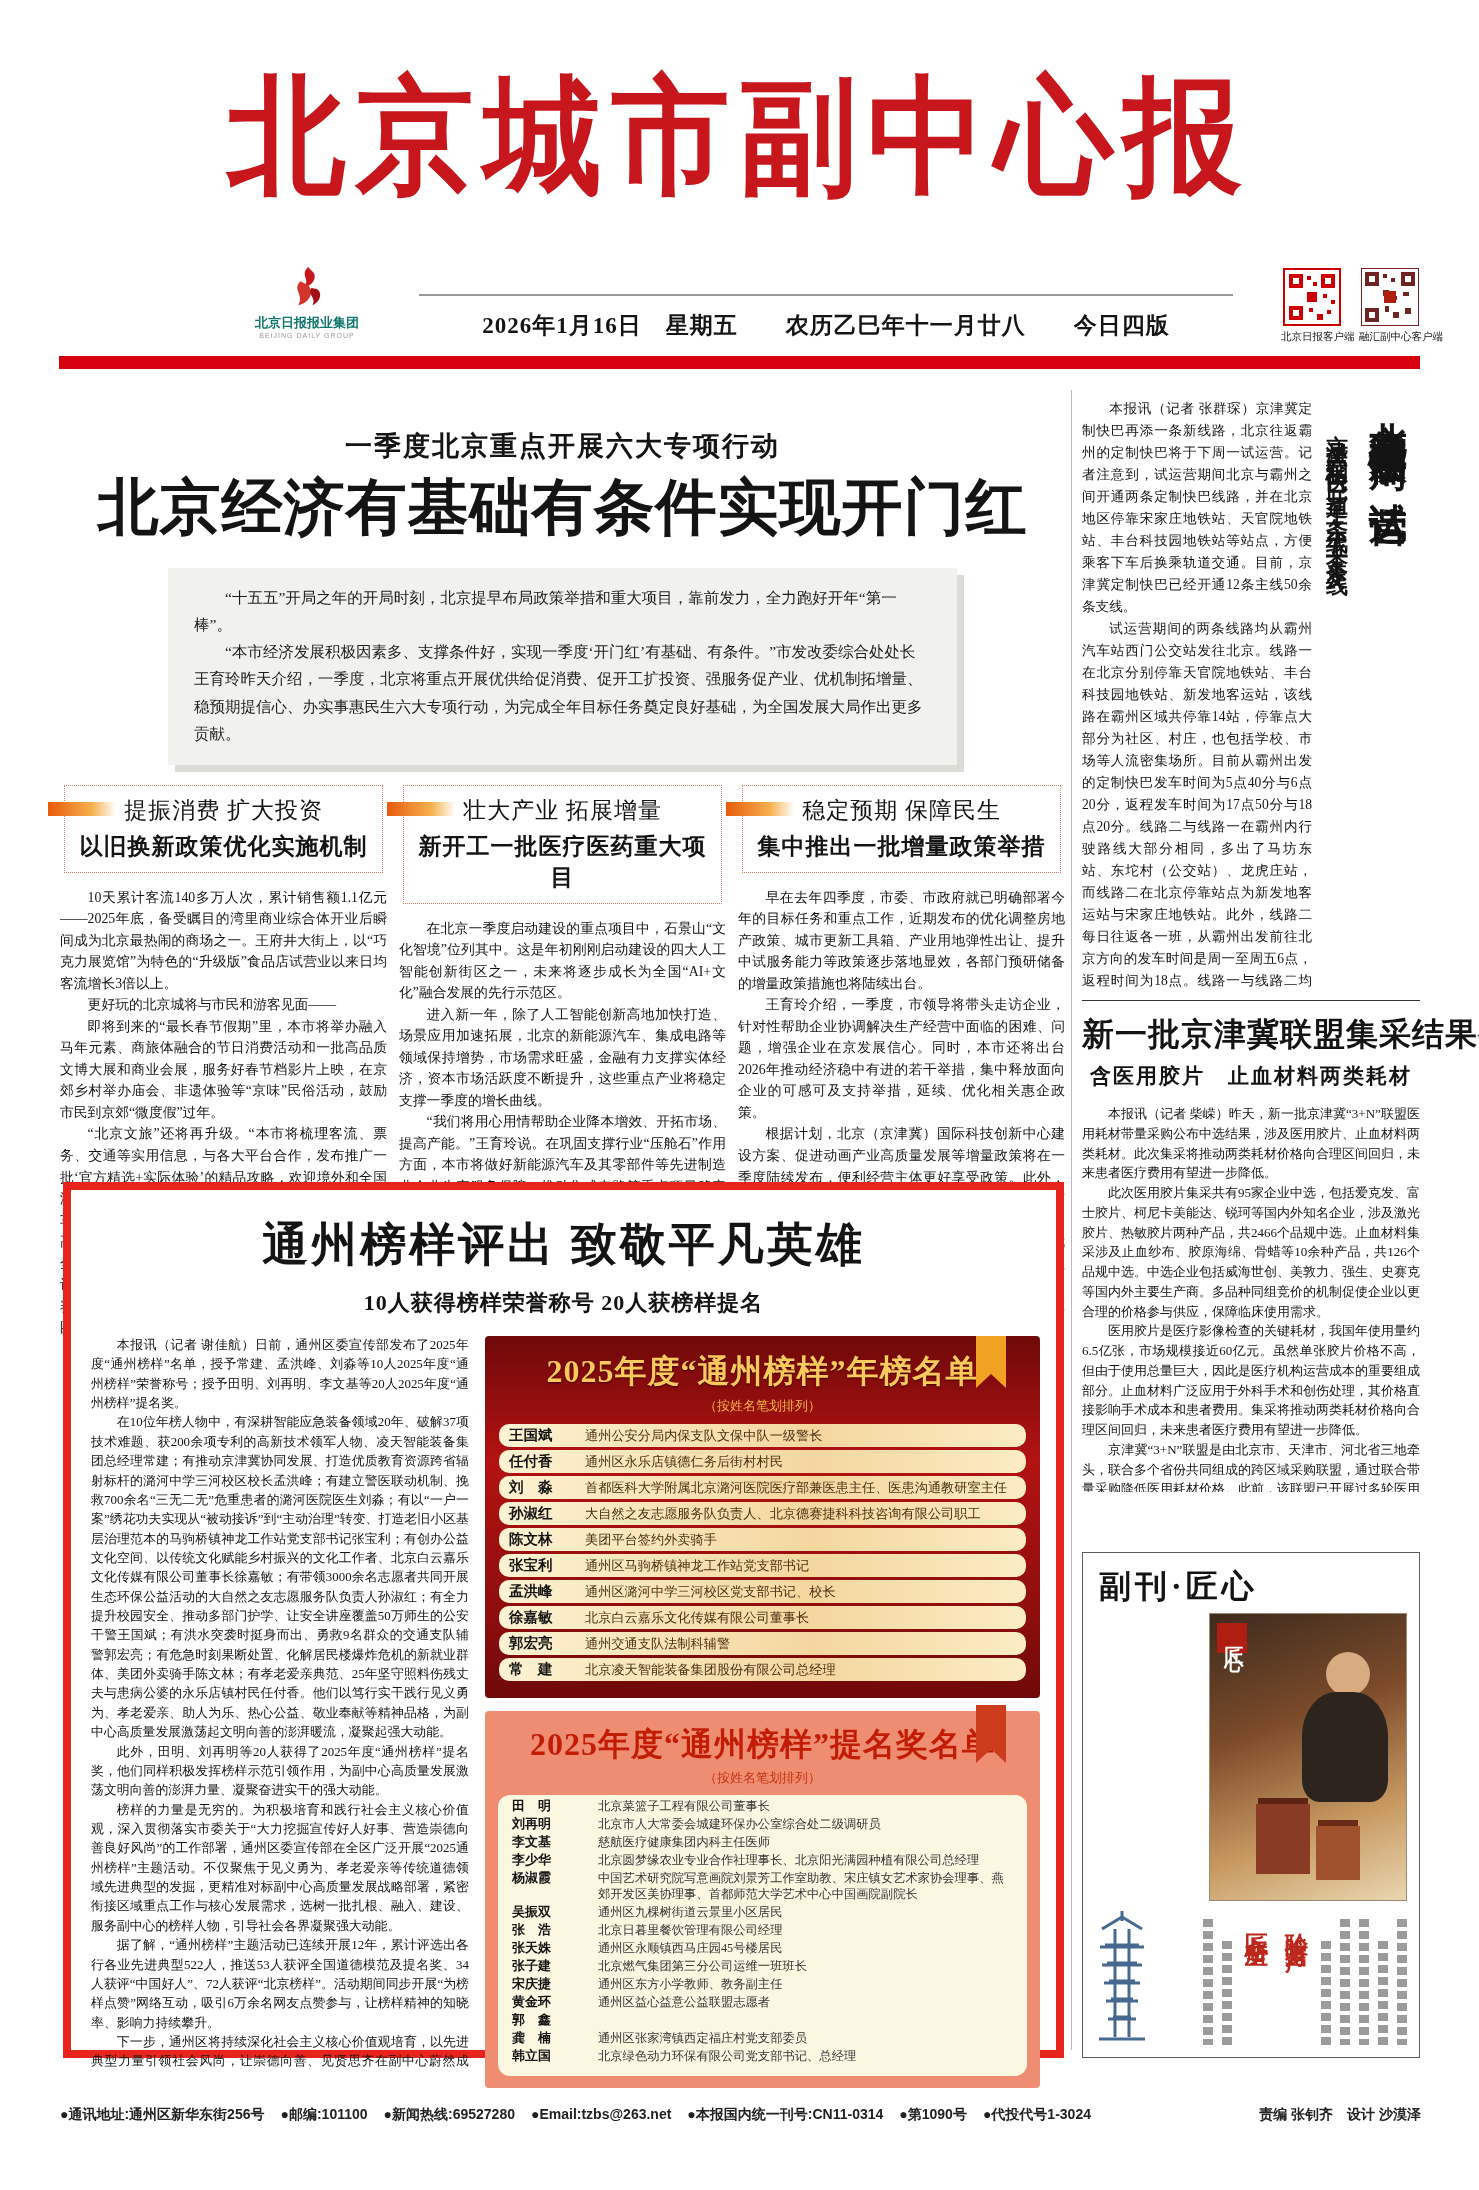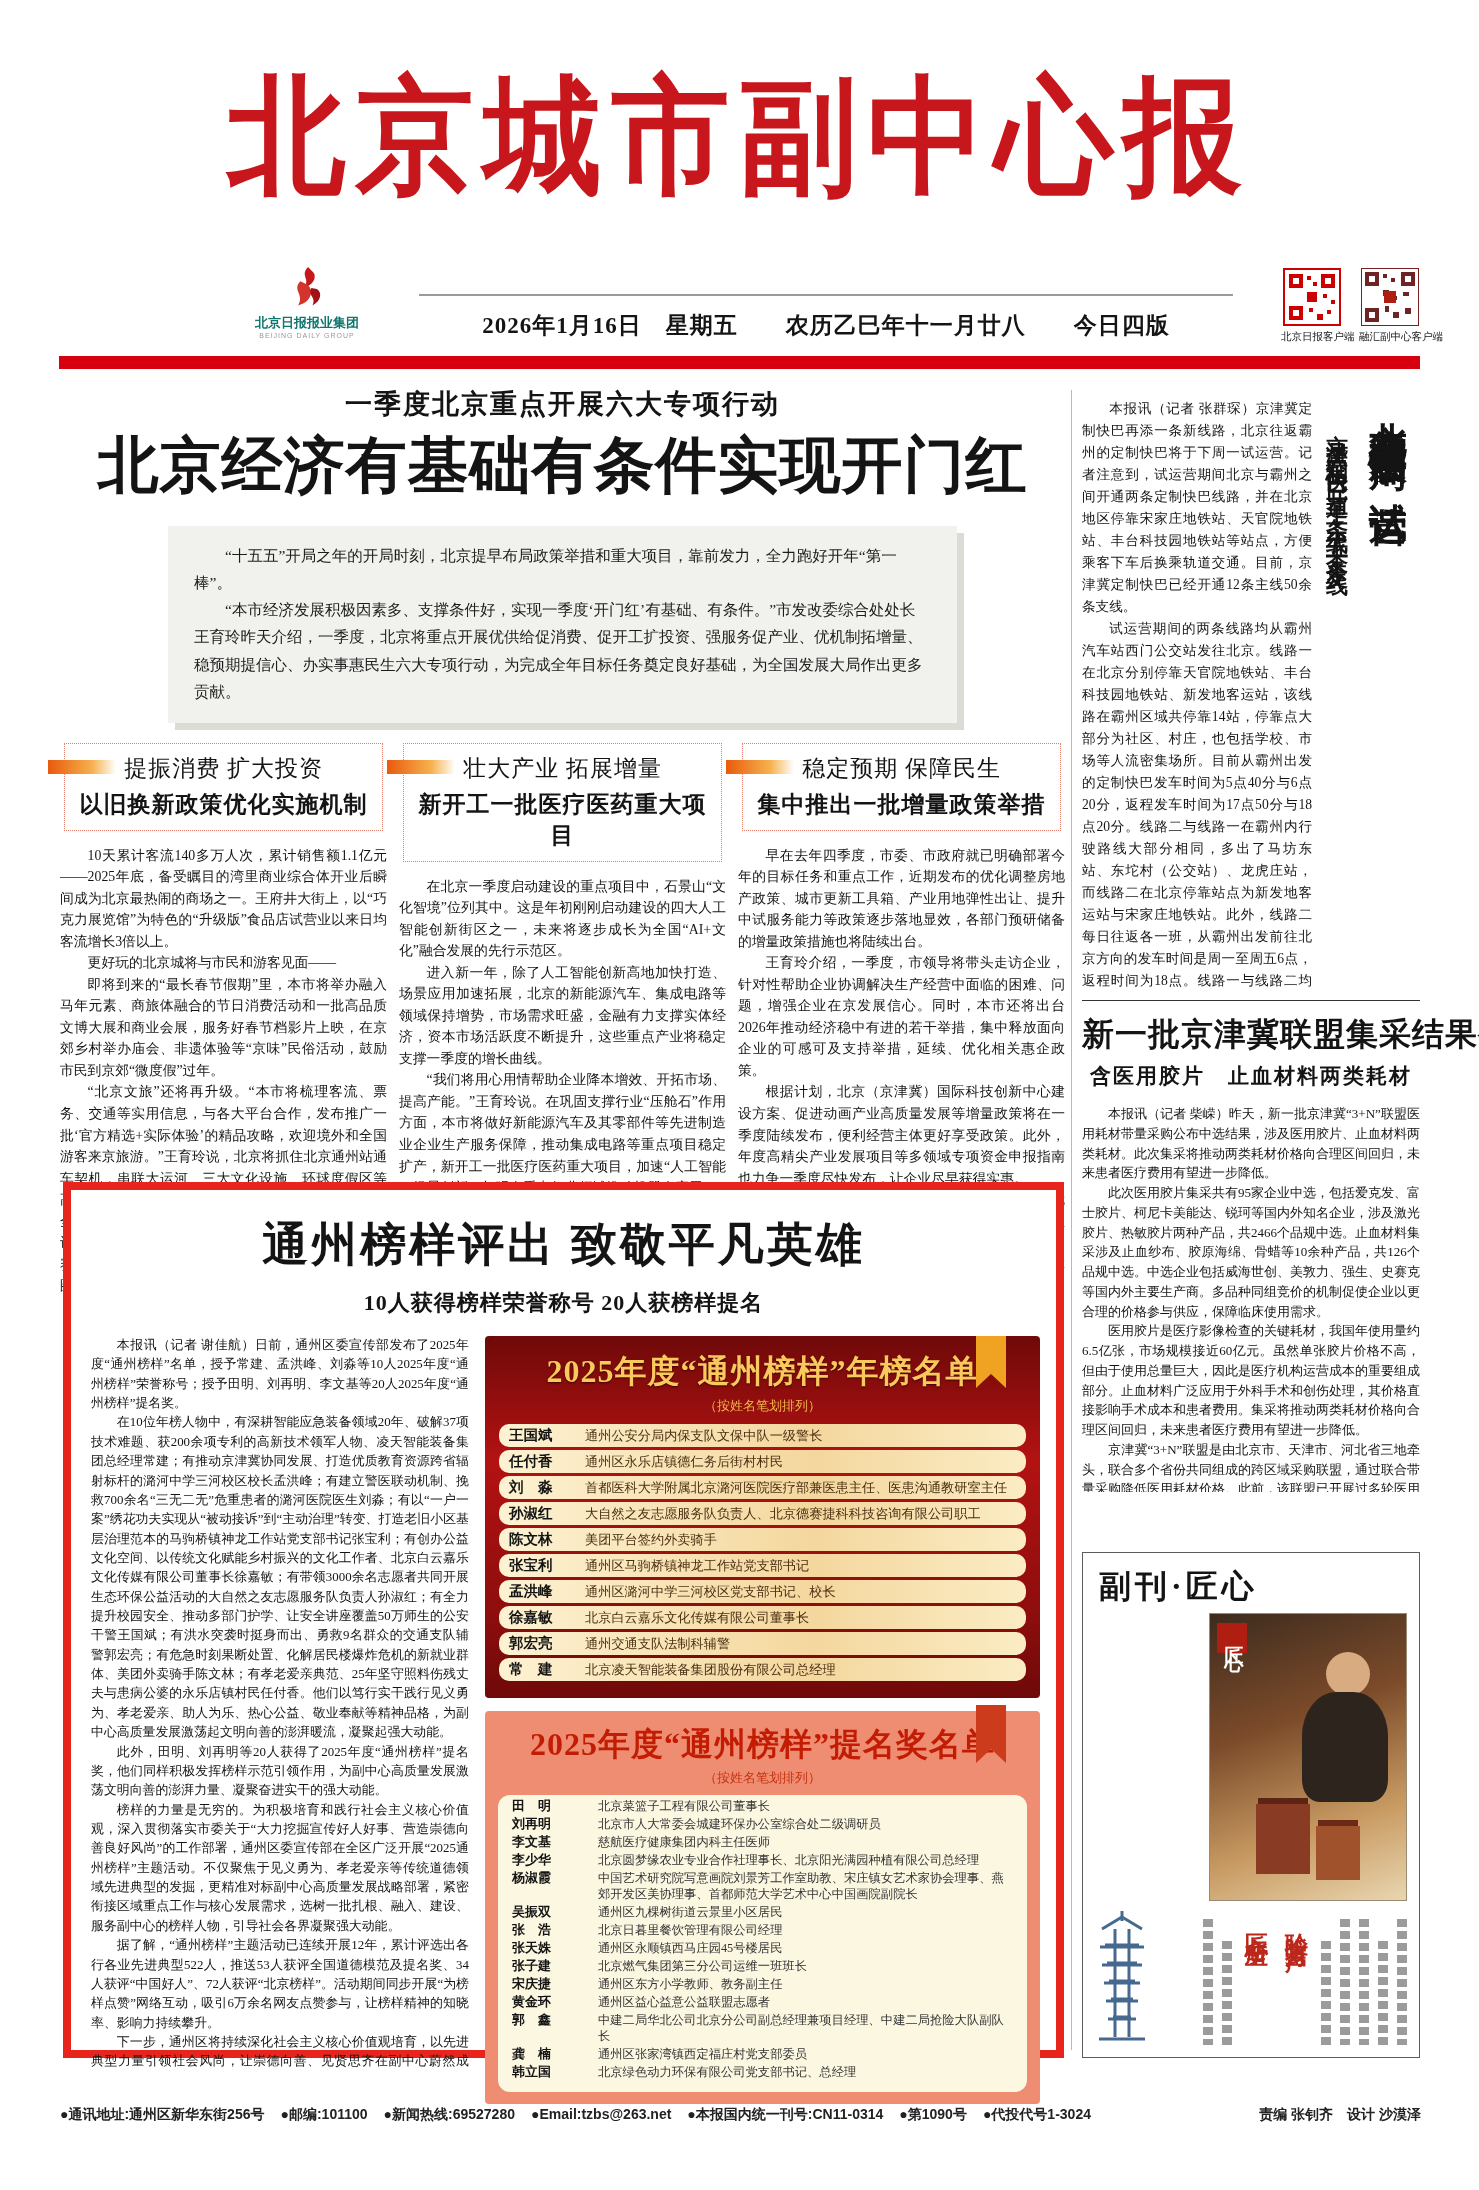--- a/index.html
+++ b/index.html
@@ -25,21 +25,21 @@
   .date-text { position: absolute; top: 44px; left: 0; right: 0; text-align: center; font-size: 23px; font-weight: 700; letter-spacing: 1px; white-space: nowrap; }
   .qr-wrap { display: flex; gap: 16px; align-items: flex-start; padding-top: 2px; }
   .qr { width: 62px; text-align: center; }
   .qr svg { width: 58px; height: 58px; display: block; margin: 0 auto; }
   .qr-cap { font-size: 10.5px; font-family: "Liberation Sans", sans-serif; font-weight: 400; margin-top: 4px; white-space: nowrap; }
   .red-bar { position: absolute; top: 356px; left: 59px; width: 1361px; height: 13px; background: #d7000f; }
   .v-divider { position: absolute; left: 1071px; top: 390px; width: 1px; height: 1660px; background: #b9b9b9; }
 
   
   .lead { position: absolute; left: 60px; top: 386px; width: 1005px; }
-  .kicker { text-align: center; font-size: 27px; font-weight: 700; letter-spacing: 2px; }
+  .kicker { text-align: center; font-size: 27px; font-weight: 700; letter-spacing: 2px; margin-top: 42px; }
   .headline { text-align: center; font-size: 61px; font-weight: 900; letter-spacing: 1px; margin-top: 12px; line-height: 1.05; white-space: nowrap; }
   .ledebox { margin: 28px 108px 0 108px; background: #f1f1ed; box-shadow: 7px 7px 0 #dcdcd6; padding: 16px 26px 18px; font-size: 15.5px; line-height: 1.75; color: #1c1c1c; }
   .ledebox p { text-indent: 2em; }
   .lead-cols { display: flex; gap: 12px; margin-top: 20px; }
   .lcol { width: 327px; }
   .subhead { border: 1px dotted #dd7d6d; padding: 9px 8px 10px; text-align: center; margin: 0 4px 14px; }
   .subhead .l1 { display: inline-block; position: relative; font-size: 23px; font-weight: 400; letter-spacing: 1px; }
   .subhead .l1::before { content: ""; position: absolute; left: -76px; top: 7px; width: 68px; height: 14px;
     background: linear-gradient(90deg, #e85a0c, #f6b14e 65%, rgba(246,177,78,0)); }
   .subhead .l2 { font-size: 23px; font-weight: 900; margin-top: 5px; letter-spacing: 1px; }
@@ -405,21 +405,20 @@
               <div class="row">
                 <span class="nm">宋庆捷</span>
                 <span class="ds">通州区东方小学教师、教务副主任</span>
               </div>
               <div class="row">
                 <span class="nm">黄金环</span>
                 <span class="ds">通州区益心益意公益联盟志愿者</span>
               </div>
               <div class="row">
                 <span class="nm">郭　鑫</span>
-                <span class="ds">中建二局华北公司北京分公司副总经理兼项目经理、中建二局抢险大队副队长</span>
               </div>
               <div class="row">
                 <span class="nm">龚　楠</span>
                 <span class="ds">通州区张家湾镇西定福庄村党支部委员</span>
               </div>
               <div class="row">
                 <span class="nm">韩立国</span>
                 <span class="ds">北京绿色动力环保有限公司党支部书记、总经理</span>
               </div>
             </div>

